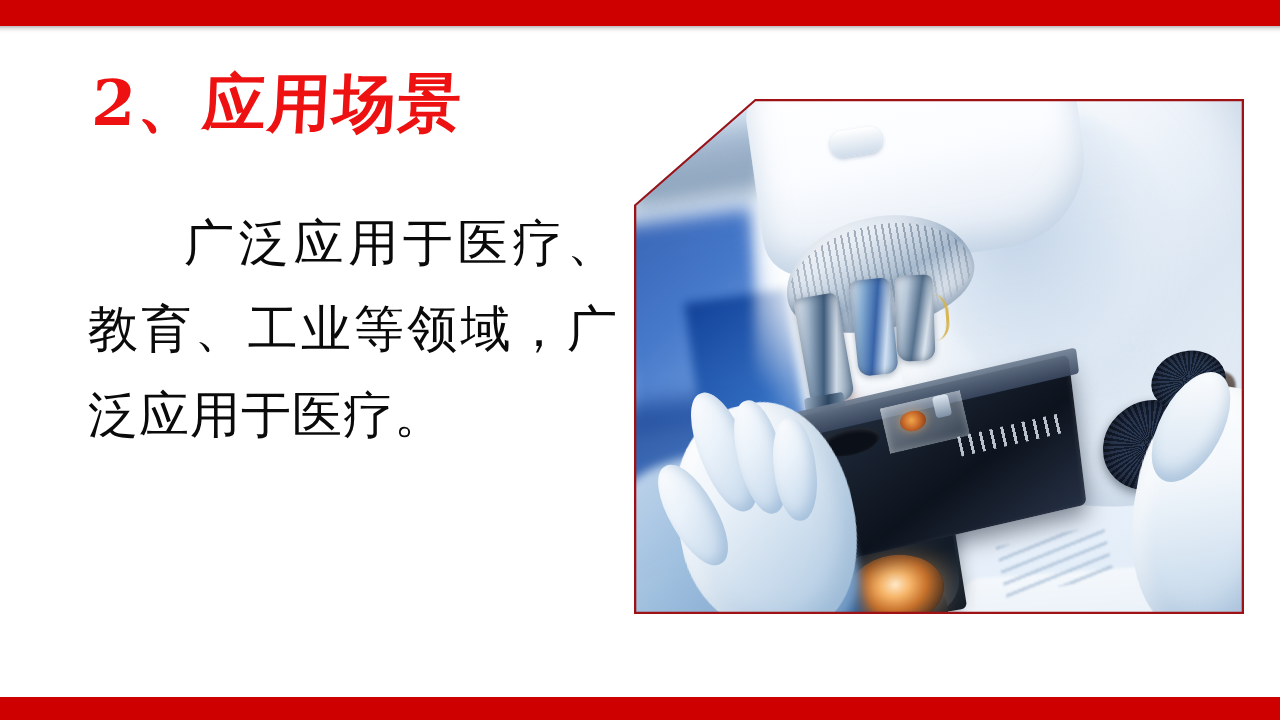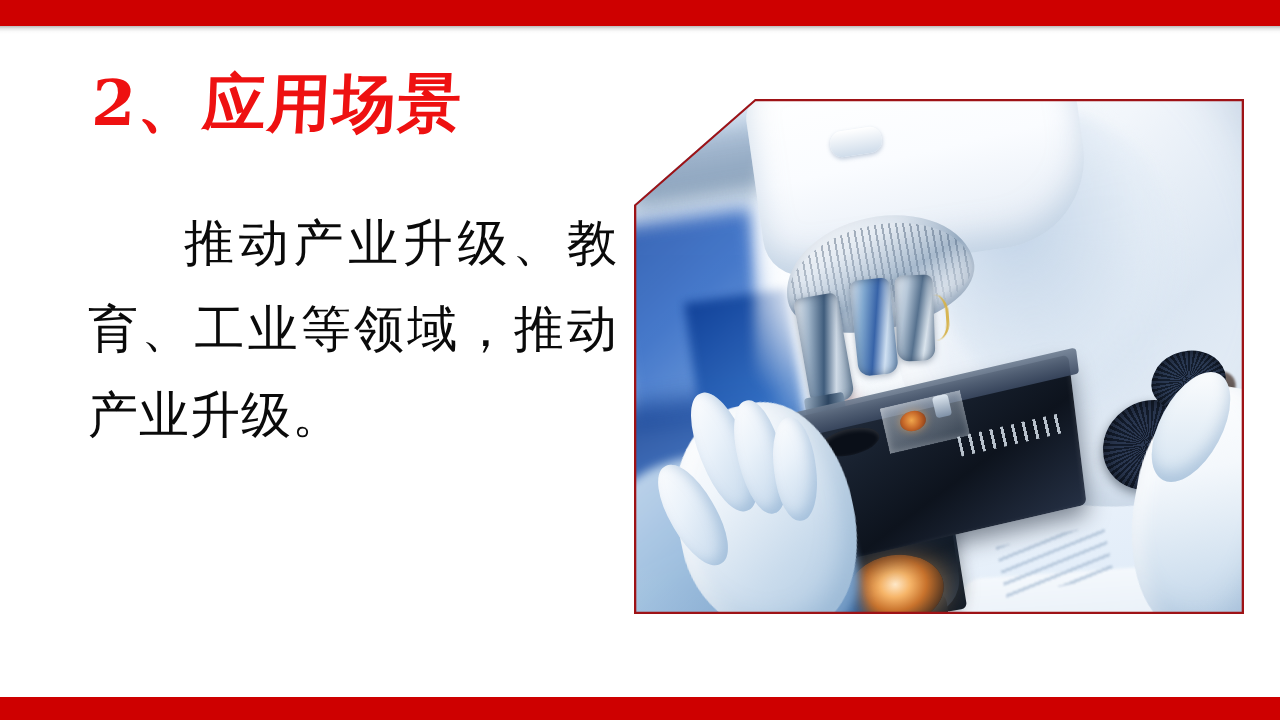--- a/index.html
+++ b/index.html
@@ -451,21 +451,21 @@
 </head>
 <body>
 
 <div id="slide">
 
   <div class="bar-top"></div>
   <div class="bar-top-shadow"></div>
 
   <div class="title">2、应用场景</div>
 
-  <div class="body-text">推动产业升级、教育、工业等领域，推动产业升级。</div>
+  <div class="body-text">广泛应用于医疗、教育、工业等领域，广泛应用于医疗。</div>
 
   <div class="photo-frame">
     <div class="photo-clip">
       <div class="scene">
 
         <div class="bg-wash"></div>
         <div class="dark-blur-l"></div>
         <div class="dark-blur-m"></div>
         <div class="blue-panel-a"></div>
         <div class="blue-panel-b"></div>

